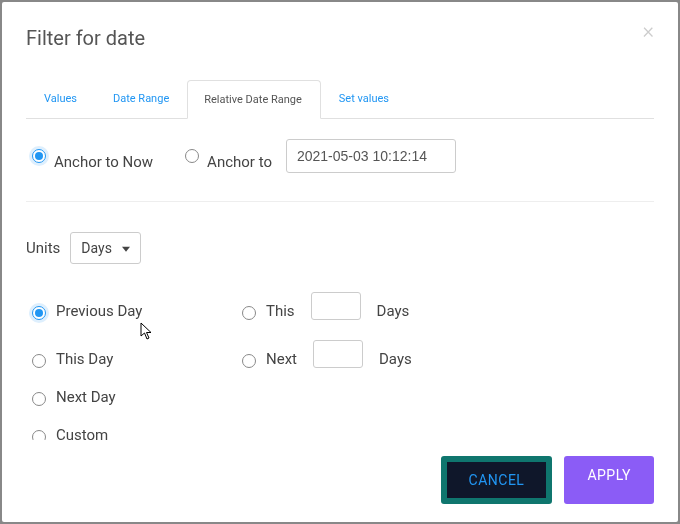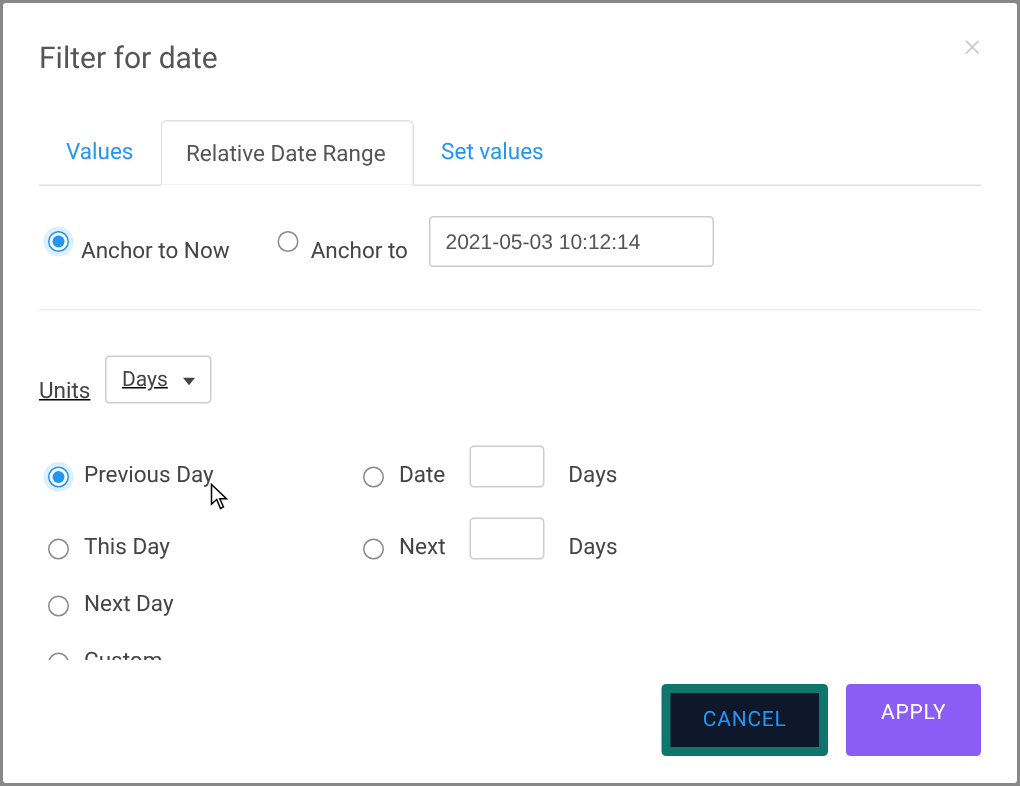--- a/index.html
+++ b/index.html
@@ -44,21 +44,21 @@
       flex: 1;
       overflow-x: auto;
     }
     .tabs {
       display: flex;
       border-bottom: 1px solid #e0e0e0;
       margin-top: 20px;
     }
     .tab {
       padding: 12px 18px;
-      font-size: 15px;
+      font-size: 11px;
       color: #2196F3;
       cursor: pointer;
     }
     .tab.active {
       color: #555;
       border: 1px solid #e0e0e0;
       border-bottom: 1px solid #fff;
       border-radius: 4px 4px 0 0;
       margin-bottom: -1px;
       padding-left: 16px;
@@ -99,28 +99,27 @@
       margin-right: 24px;
       margin-top: 12px;
     }
     .anchor-label.tight { margin-right: 6px; text-align: right; }
     .text-input {
       border: 1px solid #ccc;
       border-radius: 3px;
       padding: 8px 10px;
       font-size: 14px;
       color: #555;
-      width: 190px;
+      width: 170px;
     }
     .units-row {
       display: flex;
-      align-items: flex-end;
+      align-items: center;
       gap: 10px;
       padding: 30px 0 20px 0;
-      text-decoration: underline;
     }
     .units-label {
       font-size: 15px;
       color: #444;
     }
     .select {
       border: 1px solid #ccc;
       border-radius: 3px;
       padding: 7px 28px 7px 10px;
       font-size: 14px;
@@ -198,20 +197,21 @@
 
 <div class="modal">
   <div class="modal-header">
     <div class="modal-title">Filter for date</div>
     <div class="close-btn">×</div>
   </div>
 
   <div class="modal-body">
     <div class="tabs">
       <div class="tab">Values</div>
+      <div class="tab">Date Range</div>
       <div class="tab active">Relative Date Range</div>
       <div class="tab">Set values</div>
     </div>
 
     <div class="anchor-row">
       <span class="radio checked"></span>
       <span class="anchor-label">Anchor to Now</span>
       <span class="radio"></span>
       <span class="anchor-label tight">Anchor to</span>
       <input class="text-input" value="2021-05-03 10:12:14" style="">
@@ -222,21 +222,21 @@
       <div class="select"><span>Days</span></div>
     </div>
 
     <div class="options-grid">
       <div class="opt">
         <span class="radio checked"></span>
         <span class="opt-label">Previous Day</span>
       </div>
       <div class="opt">
         <span class="radio"></span>
-        <span class="opt-label">Date</span>
+        <span class="opt-label">This</span>
         <input class="small-input" style="">
         <span class="opt-label">Days</span>
       </div>
       <div class="opt">
         <span class="radio"></span>
         <span class="opt-label">This Day</span>
       </div>
       <div class="opt">
         <span class="radio"></span>
         <span class="opt-label">Next</span>

